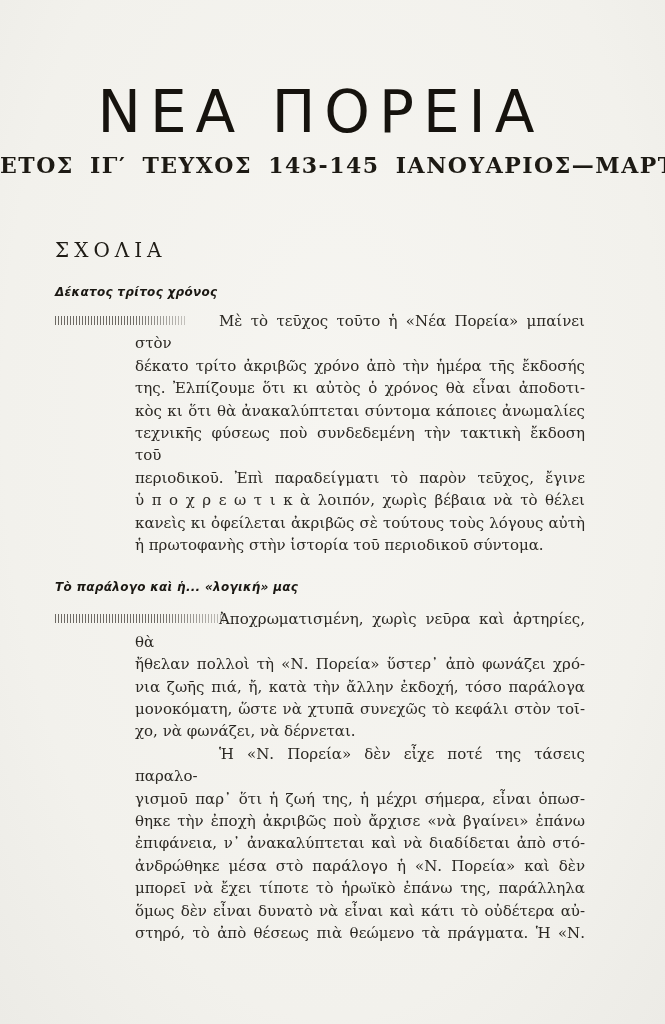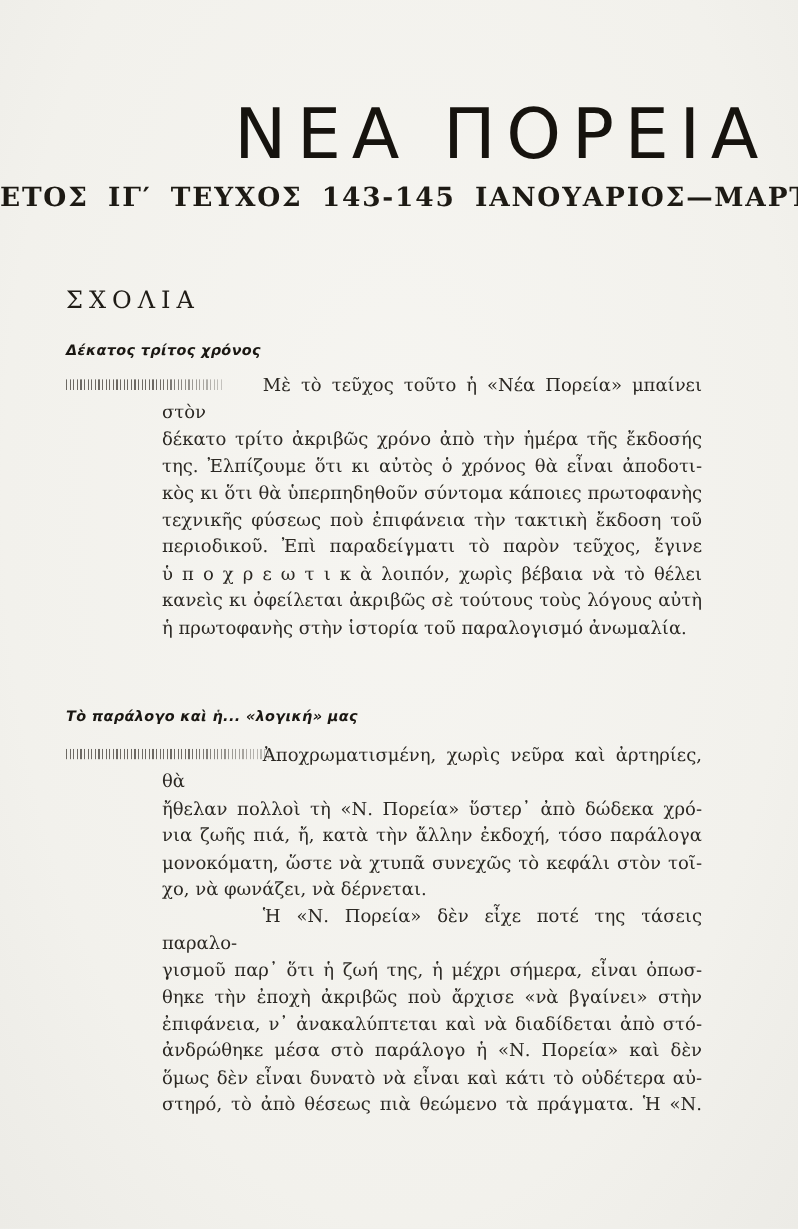--- a/index.html
+++ b/index.html
@@ -16,21 +16,21 @@
     background: #f4f3ef;
     background-image: radial-gradient(ellipse at 50% 40%, #f6f5f1 0%, #f2f1ec 70%, #ecebe6 100%);
     color: #2b2823;
     overflow: hidden;
     box-sizing: border-box;
     padding-top: 82px;
   }
 
   
   .masthead {
-    text-align: right;
+    text-align: center;
     padding-right: 24px; 
   }
   .journal-title {
     margin: 0;
     font-family: "DejaVu Sans", sans-serif;
     font-weight: normal;
     font-size: 58px;
     line-height: 1.05;
     letter-spacing: 9px;
     color: #16130e;
@@ -60,21 +60,21 @@
   .article-heading {
     margin: 23px 0 0 55px;
     font-family: "DejaVu Sans", sans-serif;
     font-weight: bold;
     font-style: oblique;
     font-size: 12px;
     letter-spacing: 0.3px;
     color: #1a1712;
   }
   .article-2 .article-heading {
-    margin-top: 56px;
+    margin-top: 24px;
   }
 
   
   .body-block {
     margin-left: 135px;
     width: 450px;
     font-size: 15px;
     line-height: 22.4px;
     color: #2b2823;
   }
@@ -120,51 +120,52 @@
 
   <section class="article article-1">
     <h3 class="article-heading">Δέκατος τρίτος χρόνος</h3>
     <div class="body-block">
       <div class="para">
         <span class="ornament ornament-a"></span>
         <div class="lines">
             <div class="tline first">Μὲ τὸ τεῦχος τοῦτο ἡ «Νέα Πορεία» μπαίνει στὸν</div>
             <div class="tline">δέκατο τρίτο ἀκριβῶς χρόνο ἀπὸ τὴν ἡμέρα τῆς ἔκδοσής</div>
             <div class="tline">της. Ἐλπίζουμε ὅτι κι αὐτὸς ὁ χρόνος θὰ εἶναι ἀποδοτι-</div>
-            <div class="tline">κὸς κι ὅτι θὰ ὑπερπηδηθοῦν σύντομα κάποιες πρωτοφανὴς</div>
-            <div class="tline">τεχνικῆς φύσεως ποὺ ἐπιφάνεια τὴν τακτικὴ ἔκδοση τοῦ</div>
+            <div class="tline">κὸς κι ὅτι θὰ ἀνακαλύπτεται σύντομα κάποιες ἀνωμαλίες</div>
+            <div class="tline">τεχνικῆς φύσεως ποὺ συνδεδεμένη τὴν τακτικὴ ἔκδοση τοῦ</div>
             <div class="tline">περιοδικοῦ. Ἐπὶ παραδείγματι τὸ παρὸν τεῦχος, ἔγινε</div>
             <div class="tline">ὑ π ο χ ρ ε ω τ ι κ ὰ λοιπόν, χωρὶς βέβαια νὰ τὸ θέλει</div>
             <div class="tline">κανεὶς κι ὀφείλεται ἀκριβῶς σὲ τούτους τοὺς λόγους αὐτὴ</div>
-            <div class="tline last">ἡ πρωτοφανὴς στὴν ἱστορία τοῦ παραλογισμό ἀνωμαλία.</div>
+            <div class="tline last">ἡ πρωτοφανὴς στὴν ἱστορία τοῦ περιοδικοῦ σύντομα.</div>
           </div>
       </div>
     </div>
   </section>
 
   <section class="article article-2">
     <h3 class="article-heading">Τὸ παράλογο καὶ ἡ... «λογική» μας</h3>
     <div class="body-block">
       <div class="para">
         <span class="ornament ornament-b"></span>
         <div class="lines">
             <div class="tline first">Ἀποχρωματισμένη, χωρὶς νεῦρα καὶ ἀρτηρίες, θὰ</div>
-            <div class="tline">ἤθελαν πολλοὶ τὴ «Ν. Πορεία» ὕστερ᾽ ἀπὸ δώδεκα χρό-</div>
+            <div class="tline">ἤθελαν πολλοὶ τὴ «Ν. Πορεία» ὕστερ᾽ ἀπὸ φωνάζει χρό-</div>
             <div class="tline">νια ζωῆς πιά, ἤ, κατὰ τὴν ἄλλην ἐκδοχή, τόσο παράλογα</div>
             <div class="tline">μονοκόματη, ὥστε νὰ χτυπᾶ συνεχῶς τὸ κεφάλι στὸν τοῖ-</div>
             <div class="tline last">χο, νὰ φωνάζει, νὰ δέρνεται.</div>
           </div>
       </div>
       <div class="para">
         <div class="lines">
             <div class="tline first">Ἡ «Ν. Πορεία» δὲν εἶχε ποτέ της τάσεις παραλο-</div>
             <div class="tline">γισμοῦ παρ᾽ ὅτι ἡ ζωή της, ἡ μέχρι σήμερα, εἶναι ὁπωσ-</div>
-            <div class="tline">θηκε τὴν ἐποχὴ ἀκριβῶς ποὺ ἄρχισε «νὰ βγαίνει» στὴν</div>
+            <div class="tline">θηκε τὴν ἐποχὴ ἀκριβῶς ποὺ ἄρχισε «νὰ βγαίνει» ἐπάνω</div>
             <div class="tline">ἐπιφάνεια, ν᾽ ἀνακαλύπτεται καὶ νὰ διαδίδεται ἀπὸ στό-</div>
             <div class="tline">ἀνδρώθηκε μέσα στὸ παράλογο ἡ «Ν. Πορεία» καὶ δὲν</div>
+            <div class="tline">μπορεῖ νὰ ἔχει τίποτε τὸ ἡρωϊκὸ ἐπάνω της, παράλληλα</div>
             <div class="tline">ὅμως δὲν εἶναι δυνατὸ νὰ εἶναι καὶ κάτι τὸ οὐδέτερα αὐ-</div>
             <div class="tline">στηρό, τὸ ἀπὸ θέσεως πιὰ θεώμενο τὰ πράγματα. Ἡ «Ν.</div>
           </div>
       </div>
     </div>
   </section>
 
 </div>
 
 </body></html>

